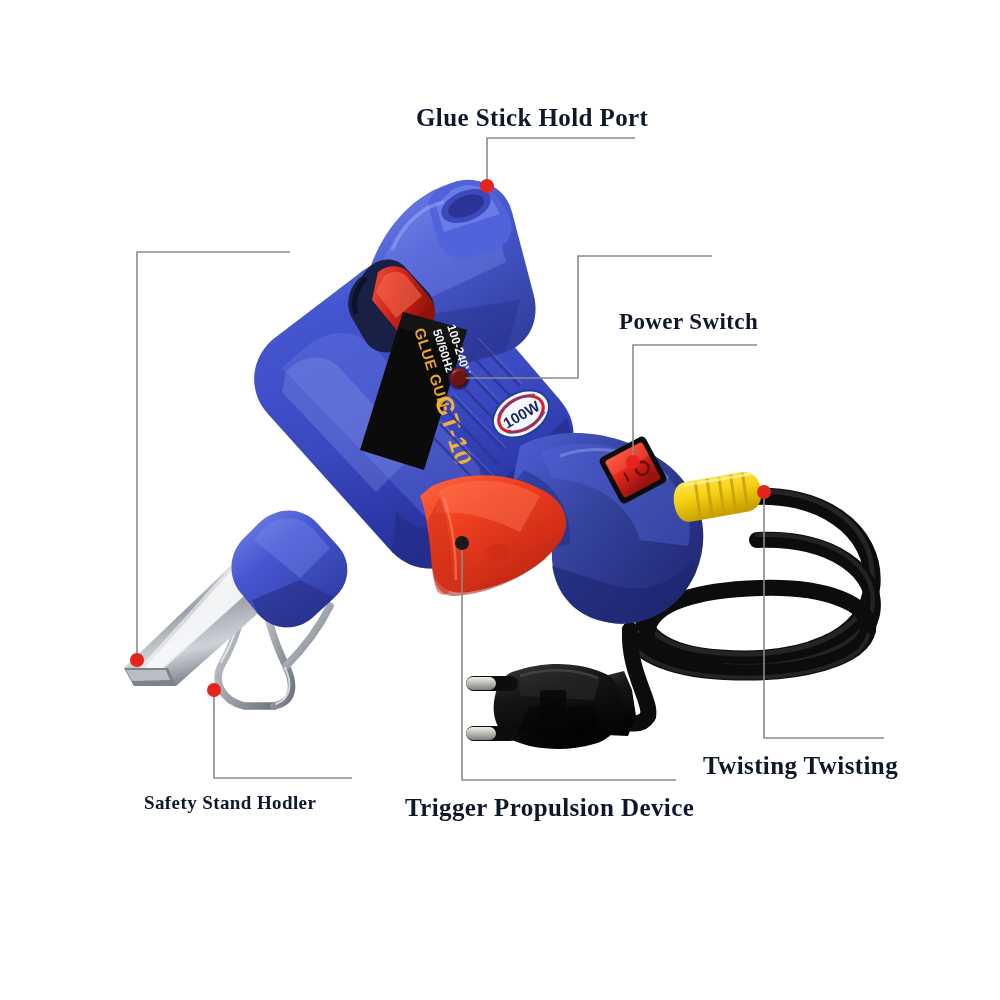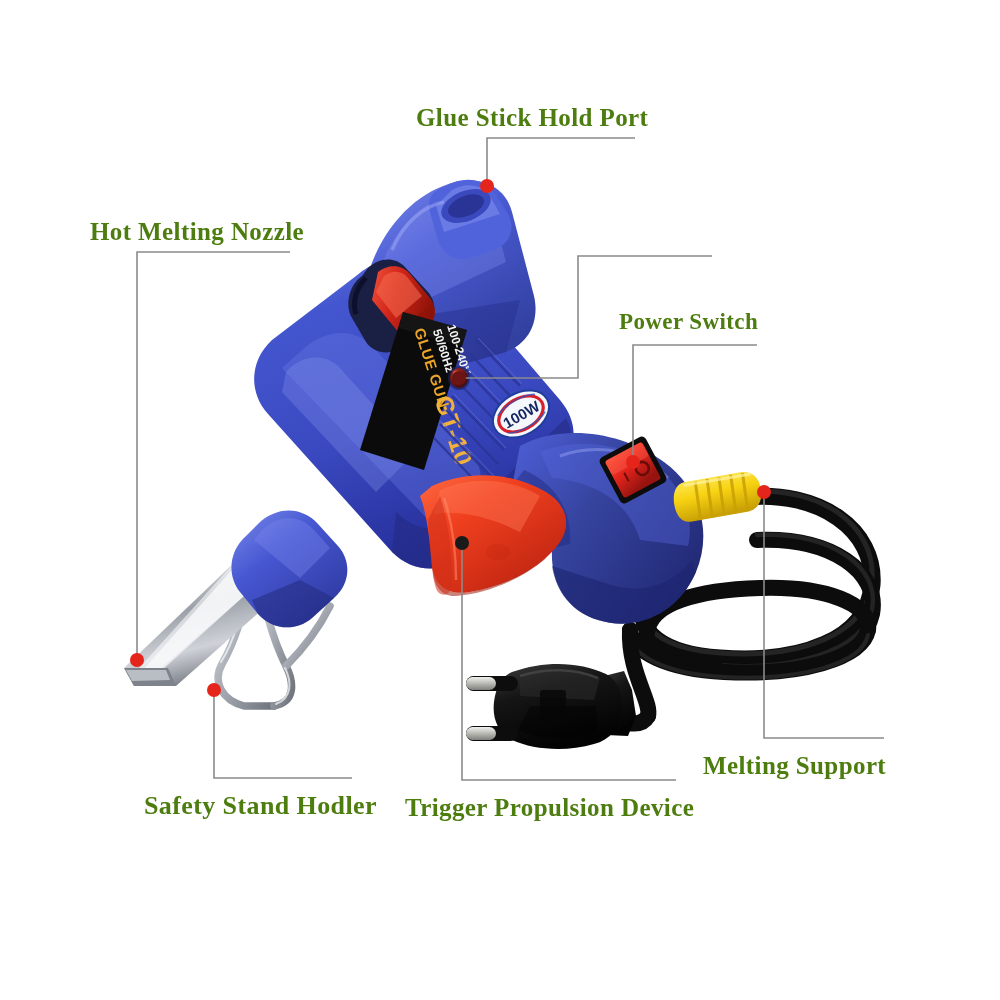--- a/index.html
+++ b/index.html
@@ -20,31 +20,31 @@
     inset: 0;
     width: 1000px;
     height: 1000px;
   }
 
   
   .callout-label {
     position: absolute;
     font-family: "Liberation Serif", "DejaVu Serif", serif;
     font-weight: bold;
-    color: #4d7c0f;
+    color: #0f172a;
     white-space: nowrap;
     letter-spacing: 0.4px;
     line-height: 1;
   }
 
   .lbl-glue-stick   { left: 416px; top: 105px; font-size: 25px; }
   .lbl-hot-nozzle   { left: 90px;  top: 219px; font-size: 25px; }
   .lbl-power-ind    { left: 548px; top: 221px; font-size: 25px; }
   .lbl-power-switch { left: 619px; top: 310px; font-size: 23px; }
-  .lbl-safety       { left: 144px; top: 793px; font-size: 26px; }
+  .lbl-safety       { left: 144px; top: 793px; font-size: 19px; }
   .lbl-trigger      { left: 405px; top: 795px; font-size: 25px; }
   .lbl-twisting     { left: 703px; top: 753px; font-size: 25px; }
 
   
   svg.layer {
     position: absolute;
     left: 0; top: 0;
     width: 1000px;
     height: 1000px;
     overflow: visible;
@@ -356,24 +356,23 @@
       <circle cx="459" cy="378" r="7" fill="#6d1414"></circle>
       <circle cx="633" cy="462" r="7" fill="#e5241c"></circle>
       <circle cx="214" cy="690" r="7" fill="#e5241c"></circle>
       <circle cx="462" cy="543" r="7" fill="#1a1a1a"></circle>
       <circle cx="764" cy="492" r="7" fill="#e5241c"></circle>
     </g>
   </svg>
 
   <div class="callout-label lbl-glue-stick">Glue Stick Hold Port</div>
 
-  <div class="callout-label lbl-hot-nozzle">Hot Melting Nozzle</div>
 
 
   <div class="callout-label lbl-power-switch">Power Switch</div>
 
   <div class="callout-label lbl-safety">Safety Stand Hodler</div>
 
   <div class="callout-label lbl-trigger">Trigger Propulsion Device</div>
 
-  <div class="callout-label lbl-twisting">Melting Support</div>
+  <div class="callout-label lbl-twisting">Twisting Twisting</div>
 
 </div>
 
 </body></html>

